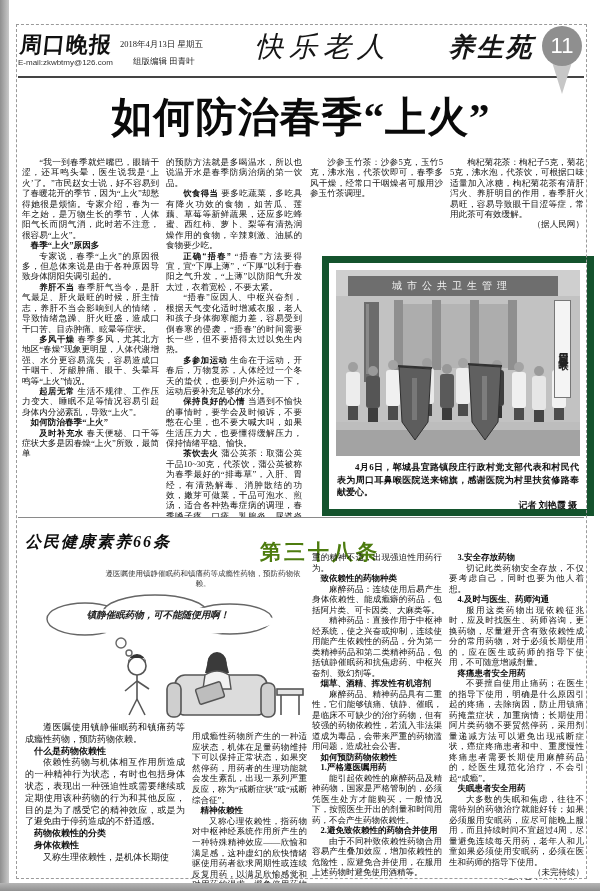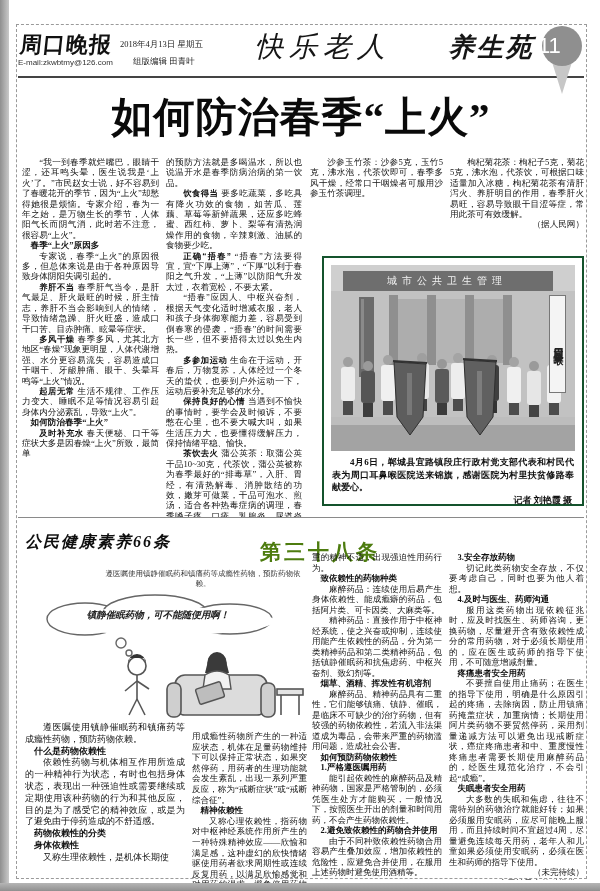--- a/index.html
+++ b/index.html
@@ -18,41 +18,41 @@
     transform:skewX(-6deg);color:#111;}
   .email{left:18px;top:58px;font-size:8px;color:#333;font-family:"Liberation Sans",sans-serif;}
   .date{left:120px;top:39px;font-size:8.5px;color:#222;}
   .editor{left:133px;top:56px;font-size:8.5px;color:#222;}
   .masthead-center{left:255px;top:28px;font-size:28px;font-weight:normal;font-style:italic;
     letter-spacing:6px;color:#161616;}
   .masthead-right{left:448px;top:30px;font-size:26px;font-weight:bold;font-style:italic;
     letter-spacing:3px;color:#161616;}
   .header-rule{left:18px;top:76px;width:566px;height:2px;background:#444;}
   .pagepin{left:538px;top:26px;width:56px;height:72px;}
-  .pagepin .num{position:absolute;left:0;top:0;width:48px;height:40px;
+  .pagepin .num{position:absolute;left:0;top:0;width:48px;height:40px;text-align:center;
     font-size:22px;color:#fff;font-family:"Liberation Sans",sans-serif;line-height:40px;}
 
   
   .headline{left:20px;top:90px;width:562px;text-align:center;font-size:41px;font-weight:bold;
     letter-spacing:1px;color:#0a0a0a;white-space:nowrap;}
 
   
   .newscol{font-size:8.6px;line-height:10.4px;color:#111;text-align:justify;overflow:hidden;}
   .newscol p{margin:0;text-indent:2em;}
   .newscol p.cont{text-indent:0;}
   .newscol p.subhead{font-weight:bold;text-indent:1em;}
   .newscol p.right{text-align:right;text-indent:0;}
   .newscol b.lead{font-family:"Liberation Sans",sans-serif;font-size:8.4px;}
   #t-col1{left:22px;top:157px;width:137px;height:360px;}
   #t-col2{left:166px;top:157px;width:136px;height:360px;}
   #t-col3{left:310px;top:157px;width:133px;height:92px;}
   #t-col4{left:450px;top:157px;width:134px;height:96px;}
 
   
-  .photo-box{left:322px;top:256px;width:258px;height:246px;border:2px solid #14532d;background:#fff;}
+  .photo-box{left:322px;top:256px;width:258px;height:246px;border:7px solid #14532d;background:#fff;}
   .photo-art{position:absolute;left:7px;top:7px;width:244px;height:186px;background:#d6d6d6;overflow:hidden;}
   .photo-banner-text{position:absolute;left:16px;top:9px;width:200px;text-align:center;color:#f2f2f2;
     font-size:10px;letter-spacing:5px;white-space:nowrap;}
   .photo-sign{position:absolute;left:218px;top:30px;width:15px;height:96px;background:#f4f4f4;
     border:1px solid #777;writing-mode:vertical-rl;font-size:10px;letter-spacing:2px;color:#222;
     text-align:center;font-weight:bold;}
   .photo-caption{position:absolute;left:8px;top:198px;width:242px;font-size:9px;line-height:12.5px;
     font-weight:bold;text-indent:2em;text-align:justify;color:#111;}
   .photo-credit{position:absolute;right:10px;top:236px;font-size:9px;font-weight:bold;color:#111;}
 

